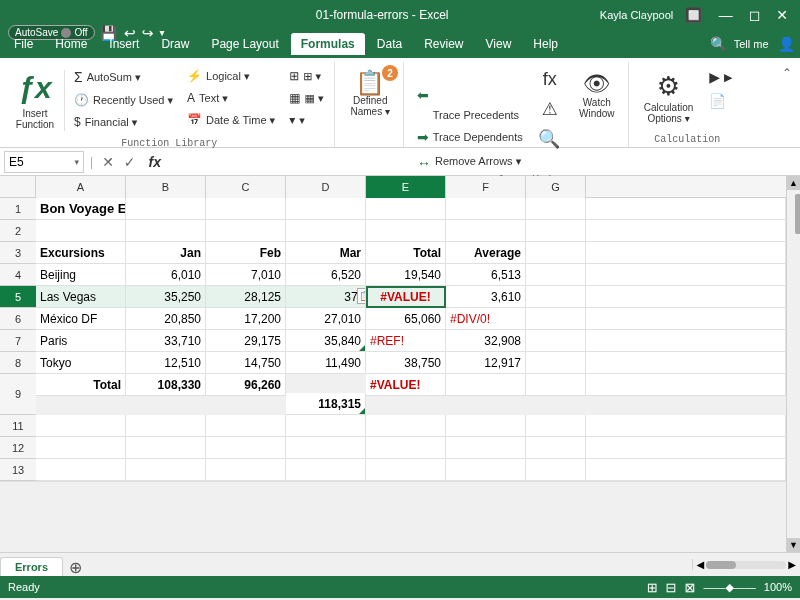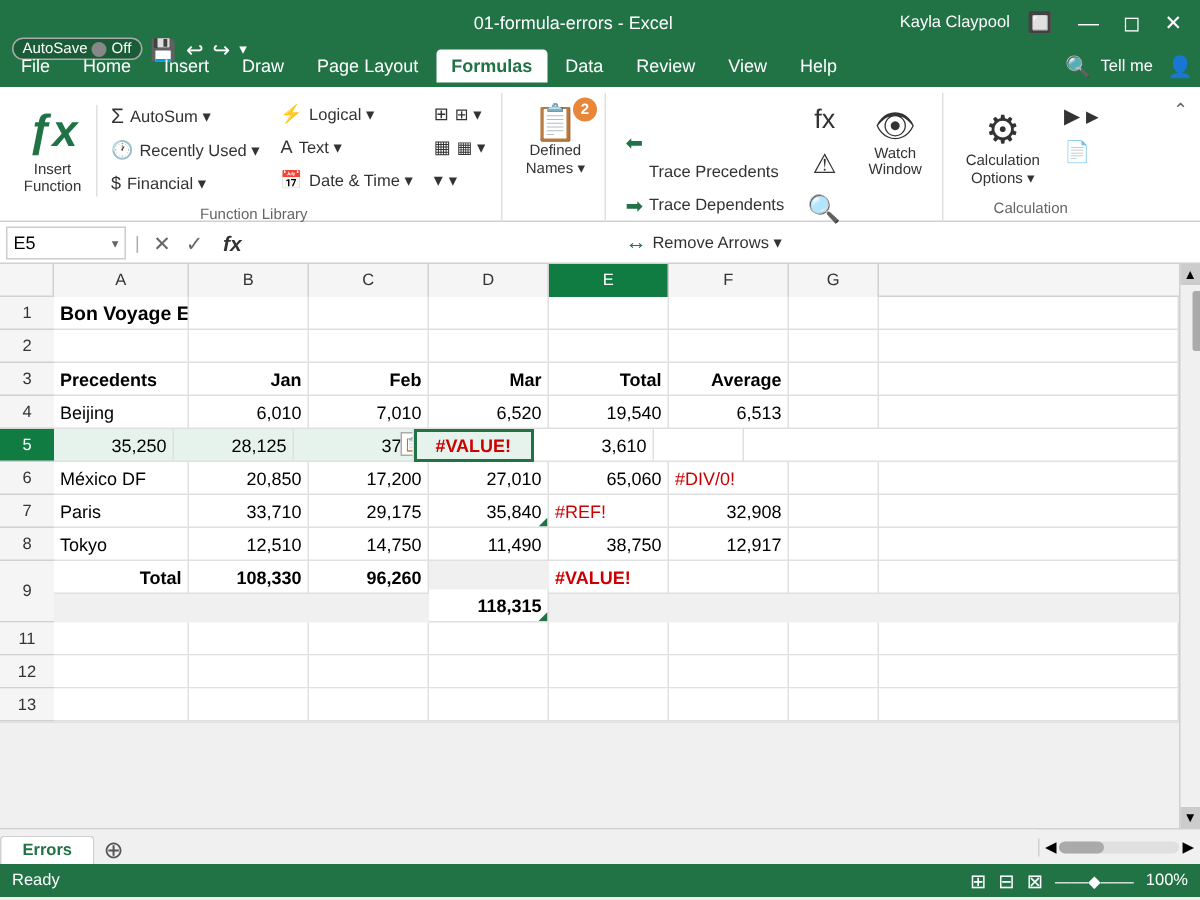--- a/index.html
+++ b/index.html
@@ -57,20 +57,21 @@
     }
     .ribbon-group:last-child { border-right: none; }
     .ribbon-group-content { display: flex; align-items: flex-start; flex: 1; gap: 4px; padding-top: 4px; }
     .ribbon-group-label {
       font-size: 10px;
       color: #666;
       padding: 2px 0;
       text-align: center;
       width: 100%;
       border-top: 1px solid transparent;
+      font-family: Liberation Mono, monospace;
     }
     .ribbon-btn {
       display: flex;
       flex-direction: column;
       align-items: center;
       padding: 4px 6px;
       cursor: pointer;
       border-radius: 3px;
       min-width: 40px;
       font-size: 10px;
@@ -477,21 +478,21 @@
         <div class="cell cw-c"></div>
         <div class="cell cw-d"></div>
         <div class="cell cw-e"></div>
         <div class="cell cw-f"></div>
         <div class="cell cw-g"></div>
         <div class="cell" style="flex:1;"></div>
       </div>
 
       <div class="grid-row">
         <div class="row-header">3</div>
-        <div class="cell cw-a bold">Precedents</div>
+        <div class="cell cw-a bold">Excursions</div>
         <div class="cell cw-b bold" style="justify-content:flex-end;">Jan</div>
         <div class="cell cw-c bold" style="justify-content:flex-end;">Feb</div>
         <div class="cell cw-d bold" style="justify-content:flex-end;">Mar</div>
         <div class="cell cw-e bold" style="justify-content:flex-end;">Total</div>
         <div class="cell cw-f bold" style="justify-content:flex-end;">Average</div>
         <div class="cell cw-g"></div>
         <div class="cell" style="flex:1;"></div>
       </div>
 
       <div class="grid-row">
@@ -501,20 +502,21 @@
         <div class="cell cw-c num">7,010</div>
         <div class="cell cw-d num">6,520</div>
         <div class="cell cw-e num">19,540</div>
         <div class="cell cw-f num">6,513</div>
         <div class="cell cw-g"></div>
         <div class="cell" style="flex:1;"></div>
       </div>
 
       <div class="grid-row" style="position:relative;">
         <div class="row-header active">5</div>
+        <div class="cell cw-a" style="background:#e6f3ed;">Las Vegas</div>
         <div class="cell cw-b num" style="background:#e6f3ed;">35,250</div>
         <div class="cell cw-c num" style="background:#e6f3ed;">28,125</div>
         <div class="cell cw-d" style="position:relative;background:#e6f3ed;justify-content:flex-end;">
           37,
           
           <span style="position:absolute;right:-8px;top:2px;background:white;border:1px solid #aaa;width:16px;height:16px;font-size:9px;display:flex;align-items:center;justify-content:center;cursor:pointer;z-index:20;line-height:1;">📋</span>
         </div>
         <div class="cell cw-e error active" style="justify-content:center;font-weight:bold;outline:2px solid #217346;outline-offset:-2px;">#VALUE!</div>
         <div class="cell cw-f num" style="position:relative;">
           

